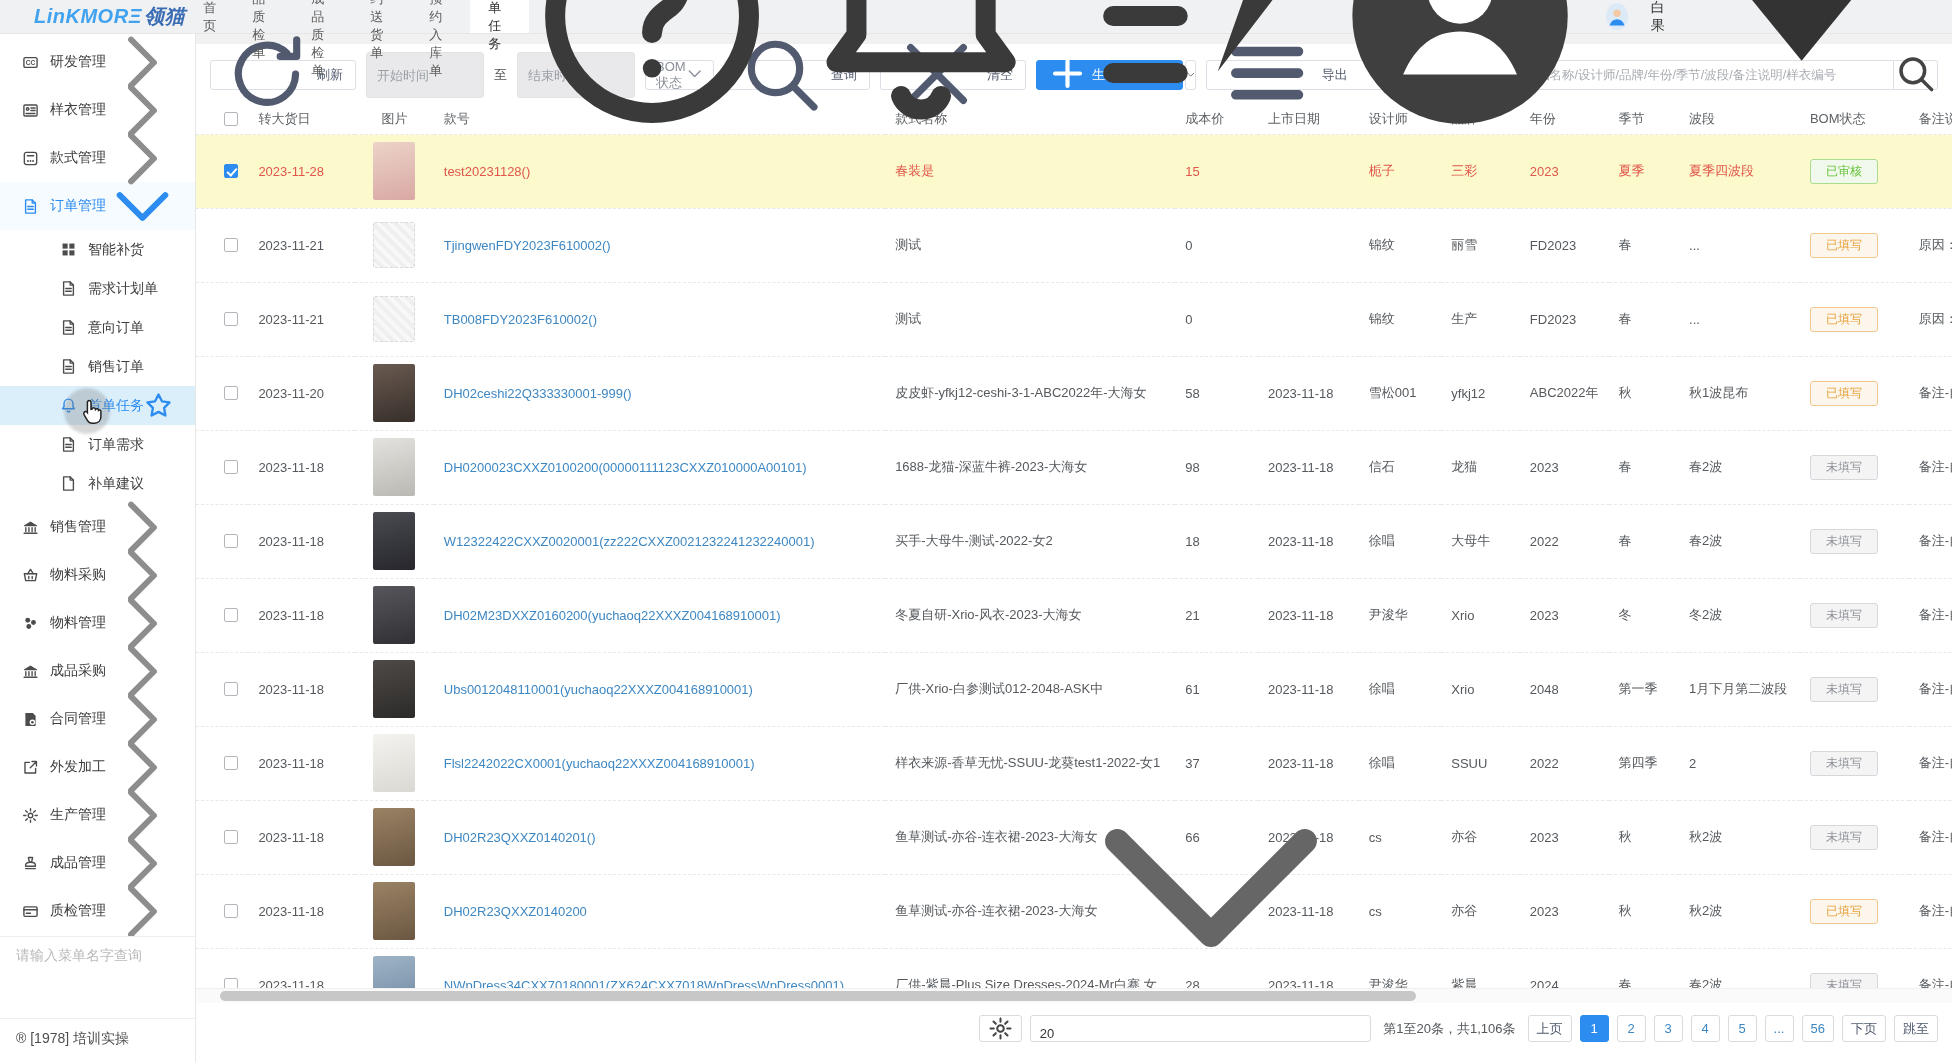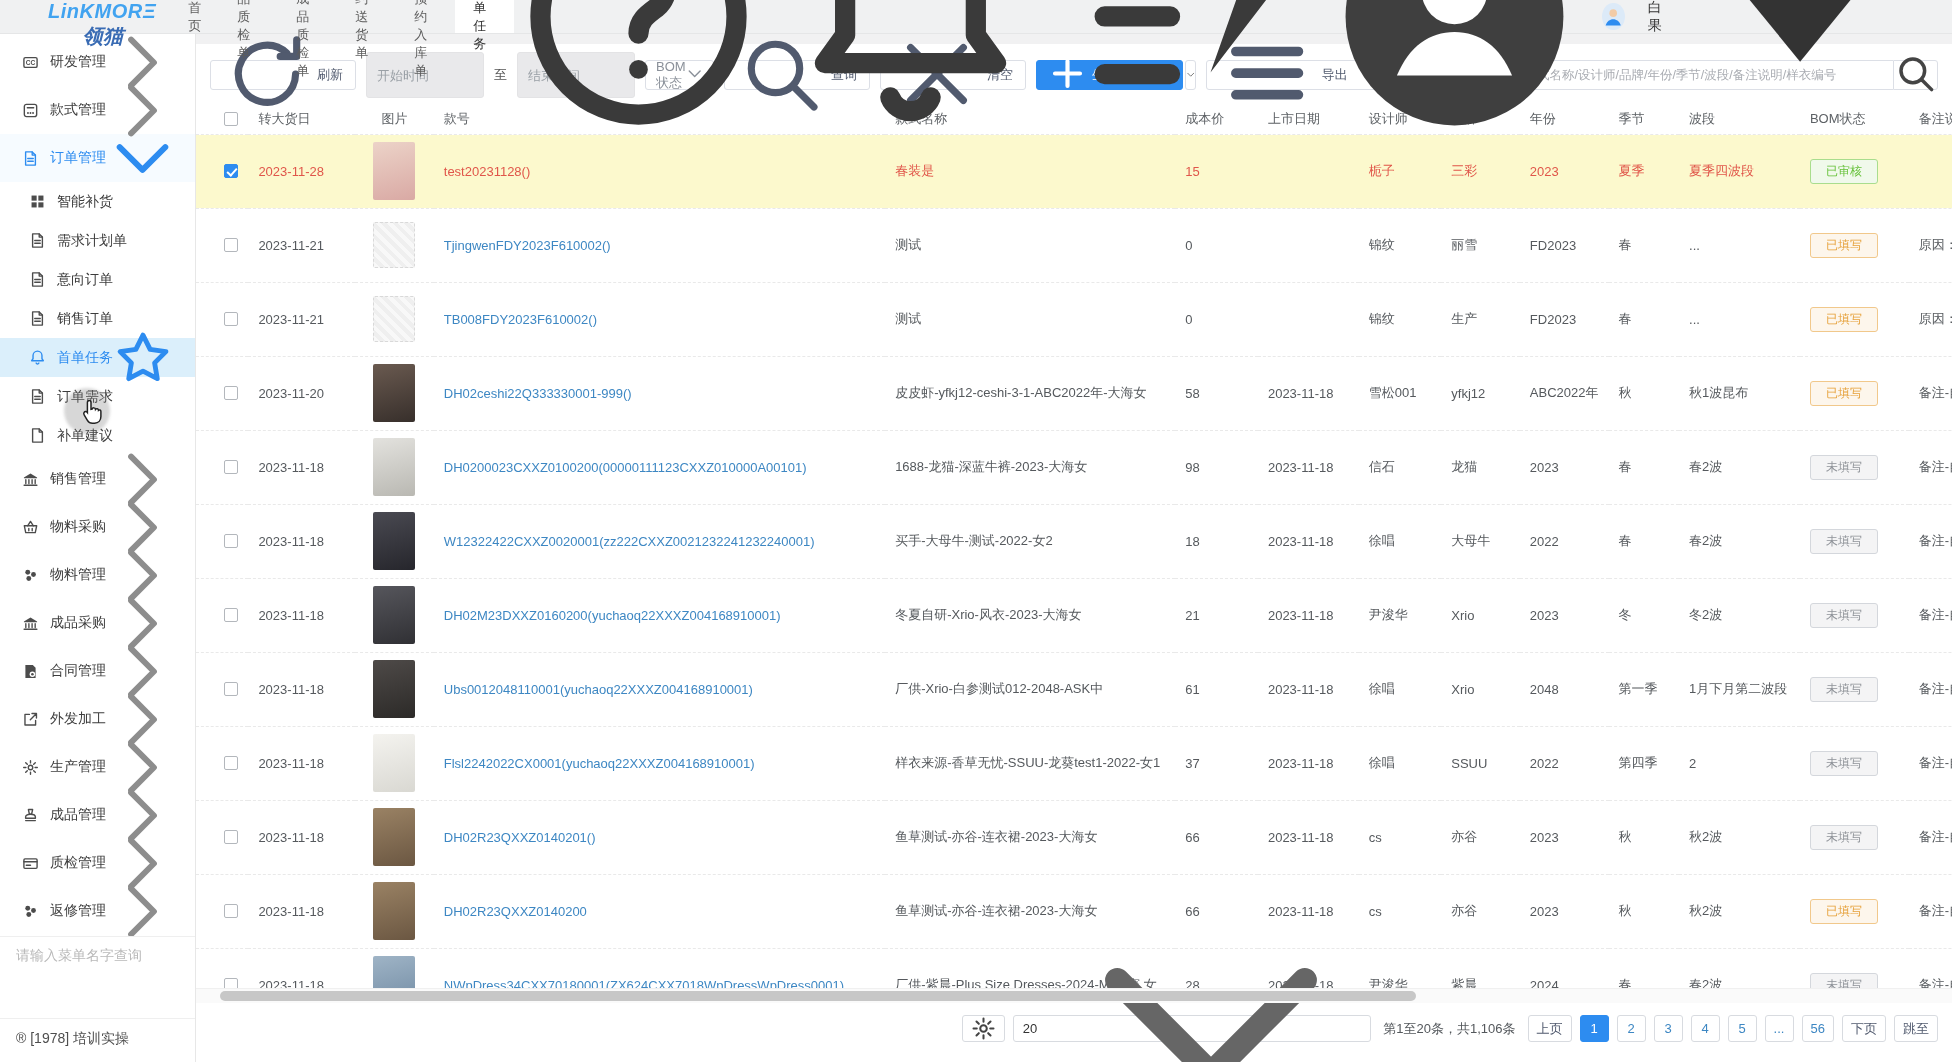--- a/index.html
+++ b/index.html
@@ -2,21 +2,21 @@
 <html><head>
 <meta charset="utf-8">
 <style>
   * { margin:0; padding:0; box-sizing:border-box; }
   html,body { width:1952px; height:1062px; overflow:hidden; }
   body { font-family:"Liberation Sans","DejaVu Sans",sans-serif; font-size:13px; color:#333; background:#f1f1f2; }
   .app { position:relative; width:1952px; height:1062px; }
 
   
   .topbar { height:34px; background:#f0f1f2; display:flex; align-items:stretch; border-bottom:1px solid #e5e6e7; position:relative; z-index:5; }
-  .logo { width:196px; display:flex; align-items:center; padding-left:34px; font-size:20px; font-weight:bold; font-style:italic; white-space:nowrap; letter-spacing:.5px;flex-direction:column; }
+  .logo { width:196px; display:flex; align-items:center; padding-left:34px; font-size:20px; font-weight:bold; font-style:italic; white-space:nowrap; letter-spacing:.5px; }
   .logo-en { color:#41a3f0; }
   .logo-cn { color:#3a6cb4; margin-left:2px; }
   .tabs { display:flex; flex:1; align-items:stretch; }
   .tab { display:flex; align-items:center; padding:0 18px; color:#5c5c5c; font-size:13px; cursor:pointer; }
   .tab.active { background:#ffffff; color:#333; }
   .tab-close { margin-left:10px; color:#979797; display:flex; }
   .tab-close svg { width:9px; height:9px; }
   .top-right { display:flex; align-items:center; gap:23px; padding-right:28px; }
   .ticon { color:#3a3a3a; display:flex; cursor:pointer; }
   .ticon svg { width:19px; height:19px; }
@@ -27,21 +27,21 @@
 
   
   .sidebar { position:absolute; left:0; top:34px; bottom:0; width:196px; background:#fff; border-right:1px solid #e7e7e7; display:flex; flex-direction:column; z-index:4; }
   .side-nav { flex:1; padding-top:4px; overflow:hidden; }
   .side-item { display:flex; align-items:center; height:48px; padding:0 16px 0 22px; font-size:14px; color:#3d3d3d; cursor:pointer; }
   .side-item .s-icon { width:17px; height:17px; margin-right:11px; color:#4c4c4c; display:flex; flex:none; }
   .side-item .s-icon svg { width:17px; height:17px; }
   .side-item .s-label { flex:1; white-space:nowrap; }
   .side-item .s-chevron { color:#8d8d8d; display:flex; }
   .side-item .s-chevron svg { width:11px; height:11px; }
-  .side-item.sub { height:39px; padding-left:29px;font-family:Liberation Serif, serif; }
+  .side-item.sub { height:39px; padding-left:60px;font-family:Liberation Serif, serif; }
   .side-item.parent-active { color:#2d8cf0; background:#f6fbff; }
   .side-item.parent-active .s-icon, .side-item.parent-active .s-chevron { color:#2d8cf0; }
   .side-item.selected { background:#dbeffb; color:#2d8cf0; }
   .side-item.selected .s-icon { color:#2d8cf0; }
   .s-star { color:#2d8cf0; display:flex; margin-right:6px; }
   .s-star svg { width:16px; height:16px; }
   .sidebar-search { border-top:1px solid #efefef; padding:10px 16px; }
   .sidebar-search input { border:none; outline:none; width:100%; font-size:14px; color:#666; background:transparent; font-family:inherit; }
   .sidebar-search input::placeholder { color:#b9b9b9; }
   .sidebar-footer { border-top:1px solid #efefef; padding:11px 16px 14px; font-size:14px; color:#4e4e4e;margin-top:45px; }
@@ -91,21 +91,21 @@
   .hscroll { height:15px; background:#fafafa; border-top:1px solid #f0f0f0; position:relative; flex:none; }
   .hthumb { position:absolute; left:24px; top:2px; width:1196px; height:10px; background:#c7c7c7; border-radius:6px; cursor:pointer; }
 
   
   .pager { display:flex; align-items:center; justify-content:flex-end; gap:8px; padding:12px 14px 0; flex:none; }
   .pbtn { min-width:29px; height:27px; padding:0 8px; border:1px solid #d8dbe0; border-radius:3px; background:#fff; display:inline-flex; align-items:center; justify-content:center; font-size:13px; color:#3d87c3; cursor:pointer; font-family:inherit; }
   .pbtn.nav, .pbtn.jump { color:#515a6e; }
   .pbtn.active { background:#2d8cf0; border-color:#2d8cf0; color:#fff; }
   .pbtn.gear { color:#444; }
   .pbtn.gear svg { width:14px; height:14px; }
-  .psel { display:flex; align-items:center; gap:24px; border:1px solid #d8dbe0; border-radius:3px; height:27px; padding:0 9px; background:#fff; color:#333; cursor:pointer; }
+  .psel { display:flex; align-items:flex-end; gap:7px; border:1px solid #d8dbe0; border-radius:3px; height:27px; padding:0 9px; background:#fff; color:#333; cursor:pointer; }
   .psel svg { width:9px; height:9px; color:#666; }
   .psummary { margin:0 4px; color:#54585c; }
 
   
   .click-blob { position:absolute; left:64px; top:388px; width:46px; height:46px; border-radius:50%; background:rgba(110,110,110,.28); filter:blur(1.5px); z-index:20; }
   .hand-cursor { position:absolute; left:80px; top:398px; width:24px; height:28px; z-index:21; }
   .hand-cursor svg { width:24px; height:28px; }
 </style>
 </head>
 <body>
@@ -216,20 +216,35 @@
           <span class="s-label">研发管理</span>
           <span class="s-chevron">
             <svg viewBox="0 0 16 16" fill="none" stroke="currentColor" stroke-width="1.3" stroke-linecap="round" stroke-linejoin="round" style="width:100%;height:100%">
               <path d="M5.5 3 10.5 8 5.5 13"></path>
             </svg>
           </span>
         </div>
         <div class="side-item">
           <span class="s-icon">
             <svg viewBox="0 0 16 16" fill="none" stroke="currentColor" stroke-width="1.3" stroke-linecap="round" stroke-linejoin="round" style="width:100%;height:100%">
+              <rect x="1.8" y="2.8" width="12.4" height="10.4" rx="1"></rect>
+              <circle cx="5.3" cy="6.6" r="1.2"></circle>
+              <path d="M8.4 5.6h4M8.4 8h4M3.8 10.8h8.4"></path>
+            </svg>
+          </span>
+          <span class="s-label">样衣管理</span>
+          <span class="s-chevron">
+            <svg viewBox="0 0 16 16" fill="none" stroke="currentColor" stroke-width="1.3" stroke-linecap="round" stroke-linejoin="round" style="width:100%;height:100%">
+              <path d="M5.5 3 10.5 8 5.5 13"></path>
+            </svg>
+          </span>
+        </div>
+        <div class="side-item">
+          <span class="s-icon">
+            <svg viewBox="0 0 16 16" fill="none" stroke="currentColor" stroke-width="1.3" stroke-linecap="round" stroke-linejoin="round" style="width:100%;height:100%">
               <rect x="2.2" y="2.2" width="11.6" height="11.6" rx="2"></rect>
               <circle cx="5.6" cy="10.4" r=".9" fill="currentColor" stroke="none"></circle>
               <circle cx="8" cy="10.4" r=".9" fill="currentColor" stroke="none"></circle>
               <circle cx="10.4" cy="10.4" r=".9" fill="currentColor" stroke="none"></circle>
               <path d="M5 5.4h6"></path>
             </svg>
           </span>
           <span class="s-label">款式管理</span>
           <span class="s-chevron">
             <svg viewBox="0 0 16 16" fill="none" stroke="currentColor" stroke-width="1.3" stroke-linecap="round" stroke-linejoin="round" style="width:100%;height:100%">

